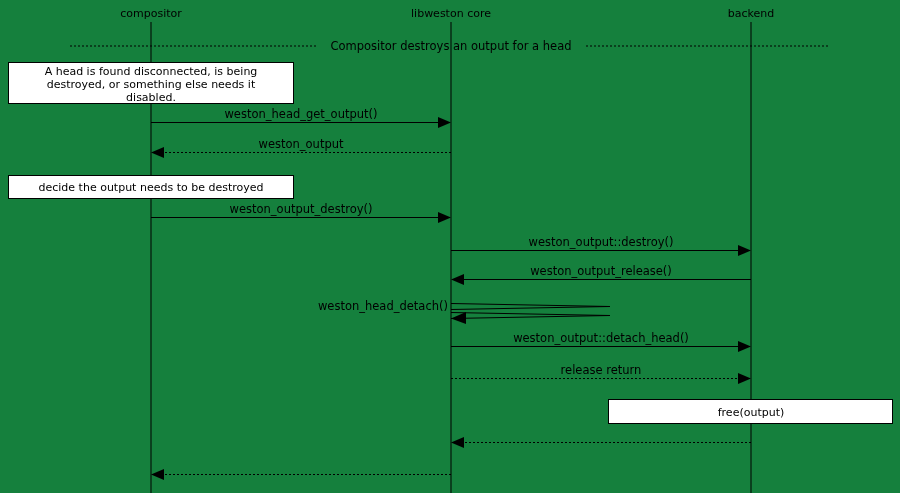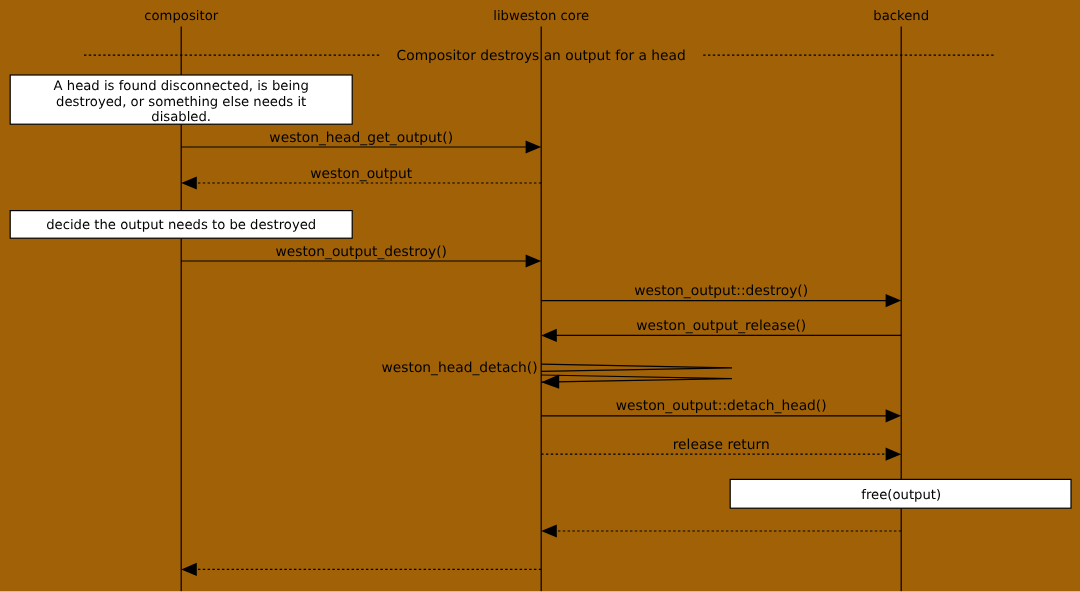--- a/index.html
+++ b/index.html
@@ -4,21 +4,21 @@
 <style>
   html, body {
     margin: 0;
     padding: 0;
     background: #ffffff;
   }
   #canvas {
     position: relative;
     width: 900px;
     height: 493px;
-    background: #a16207;
+    background: #15803d;
     font-family: "DejaVu Sans", sans-serif;
     overflow: hidden;
   }
   #canvas svg {
     position: absolute;
     left: 0;
     top: 0;
   }
   .lifeline-label {
     font-size: 11px;

